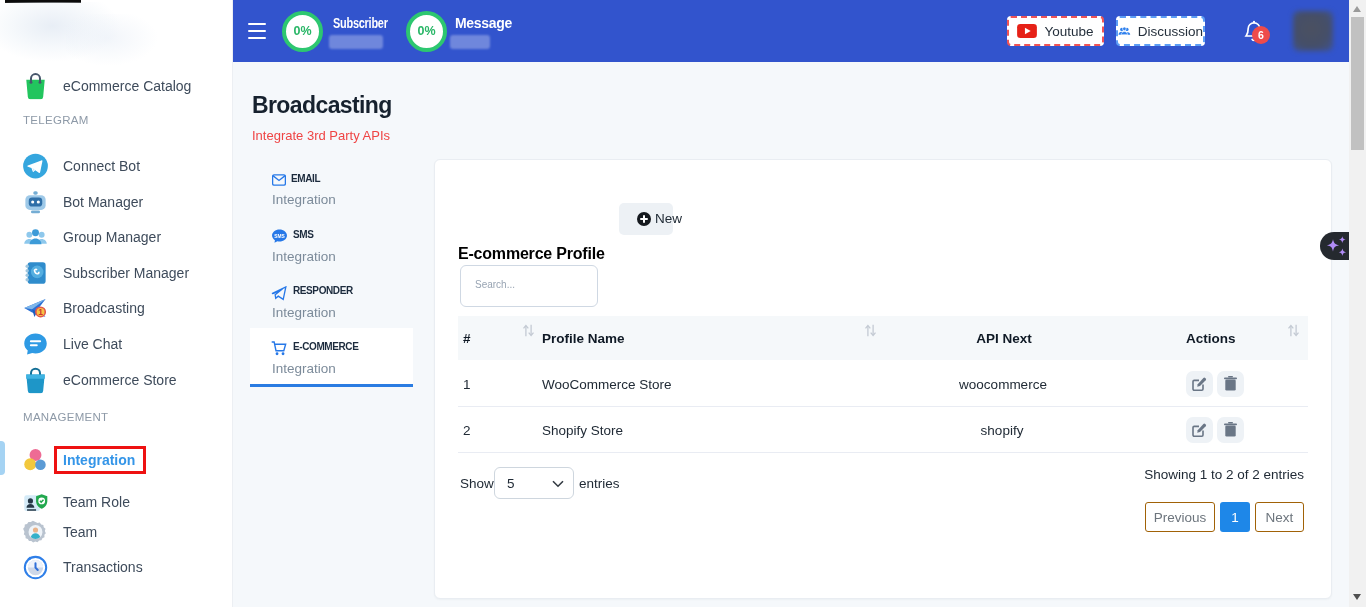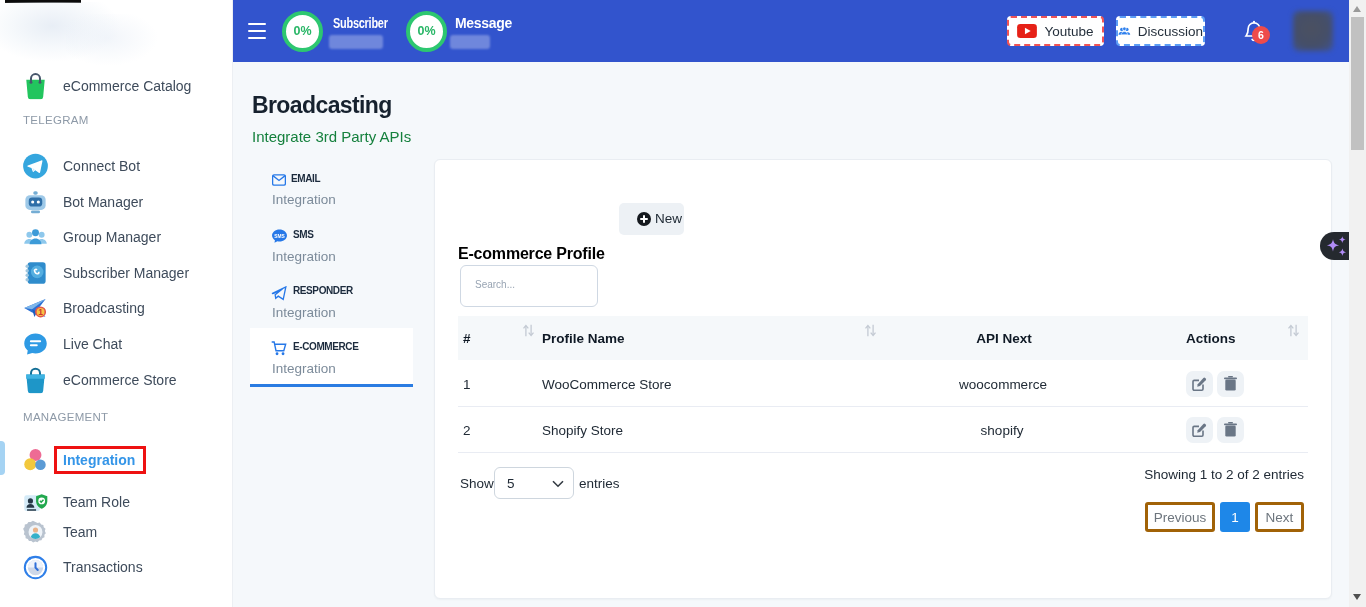--- a/index.html
+++ b/index.html
@@ -32,41 +32,41 @@
 #dsbtn { left:883px; width:89px; border:2px dashed #5c9df5; }
 #badge { position:absolute; left:1019px; top:26px; width:18px; height:18px; background:#ee4b4b; border-radius:50%; color:#fff; font-size:10.5px; font-weight:bold; text-align:center; line-height:18px; }
 #avatar { position:absolute; left:1060px; top:11px; width:40px; height:40px; border-radius:6px;
   background:radial-gradient(circle at 45% 45%, #4a5062 10%, #454f68 55%, #3f5291 100%); filter:blur(2.5px); }
 
 #scrollbar { left:1349px; top:0; width:17px; height:607px; background:#f1f1f1; }
 #sthumb { position:absolute; left:2px; top:17px; width:13px; height:133px; background:#c1c1c1; }
 .sarrow { position:absolute; left:4px; width:0; height:0; border-left:4.5px solid transparent; border-right:4.5px solid transparent; }
 
 #pagetitle { left:252px; top:92px; font-size:23px; font-weight:bold; color:#16212e; letter-spacing:-0.6px; }
-#pagesub { left:252px; top:128px; font-size:15px; color:#15803d; }
+#pagesub { left:252px; top:128px; font-size:13px; color:#ef4444; }
 .submenu-item .t { position:absolute; font-size:10px; font-weight:bold; color:#1c2b3d; white-space:nowrap; letter-spacing:-0.4px; }
 .submenu-item .s { position:absolute; font-size:13.5px; color:#7c8b9a; }
 #activeblock { left:250px; top:328px; width:163px; height:56px; background:#ffffff; }
 #activeline { left:250px; top:384px; width:163px; height:3px; background:#2a7ce2; }
 
 #card { left:434px; top:159px; width:898px; height:440px; background:#ffffff; border:1px solid #e9edf2; border-radius:6px; box-shadow:0 1px 2px rgba(20,40,60,.04); }
 #cardtitle { left:458px; top:209px; font-size:16px; font-weight:bold; color:#000000; letter-spacing:-0.2px;margin-top:36px; }
-#newbtn { left:619px; top:203px; width:65px; height:32px; background:#edf1f5; border-radius:5px;text-align:right; }
+#newbtn { left:619px; top:203px; width:54px; height:32px; background:#edf1f5; border-radius:5px;text-align:right; }
 #newbtn span { position:absolute; left:36px; top:8px; font-size:13.5px; color:#212b36; }
 #searchbox { left:460px; top:265px; width:138px; height:42px; background:#fff; border:1px solid #cfd8e3; border-radius:6px; }
 #searchbox span { position:absolute; left:14px; top:13px; font-size:10px; color:#98a4b3; }
 #theadband { left:458px; top:316px; width:850px; height:44px; background:#f5f8fa; }
 .th { position:absolute; font-size:13.5px; font-weight:bold; color:#101a26; }
 .td { position:absolute; font-size:13.5px; color:#212b36; }
 .sorticon { position:absolute; width:13px; height:13px; }
 .rowline { left:458px; width:850px; height:1px; background:#e9ecf3; }
 .actbtn { position:absolute; width:27px; height:26px; background:#eef2f6; border-radius:7px; }
 #showsel { left:494px; top:467px; width:80px; height:32px; border:1px solid #ced6de; border-radius:6px; background:#fff; }
 #showsel span { position:absolute; left:12px; top:8px; font-size:13.5px; color:#212b36; }
-.pagebtn { position:absolute; top:502px; height:30px; border:3px solid #a16207; background:#fff; color:#6d757d; font-size:13.5px; border-radius:3px; display:flex; align-items:center; justify-content:center; }
+.pagebtn { position:absolute; top:502px; height:30px; border:1px solid #a16207; background:#fff; color:#6d757d; font-size:13.5px; border-radius:3px; display:flex; align-items:center; justify-content:center; }
 #pg1 { left:1220px; top:502px; width:30px; height:30px; background:#1e87e8; border-radius:3px; color:#fff; font-size:13.5px; display:flex; align-items:center; justify-content:center; }
 
 #aibtn { left:1320px; top:232px; width:29px; height:28px; background:#25292f; border-radius:14px 0 0 14px; }
 </style>
 </head>
 <body>
 
 <div class="abs" style="left:233px; top:62px; width:1116px; height:545px; background:#f5f8fb;"></div>
 
 <div id="sidebar" class="abs"></div>

